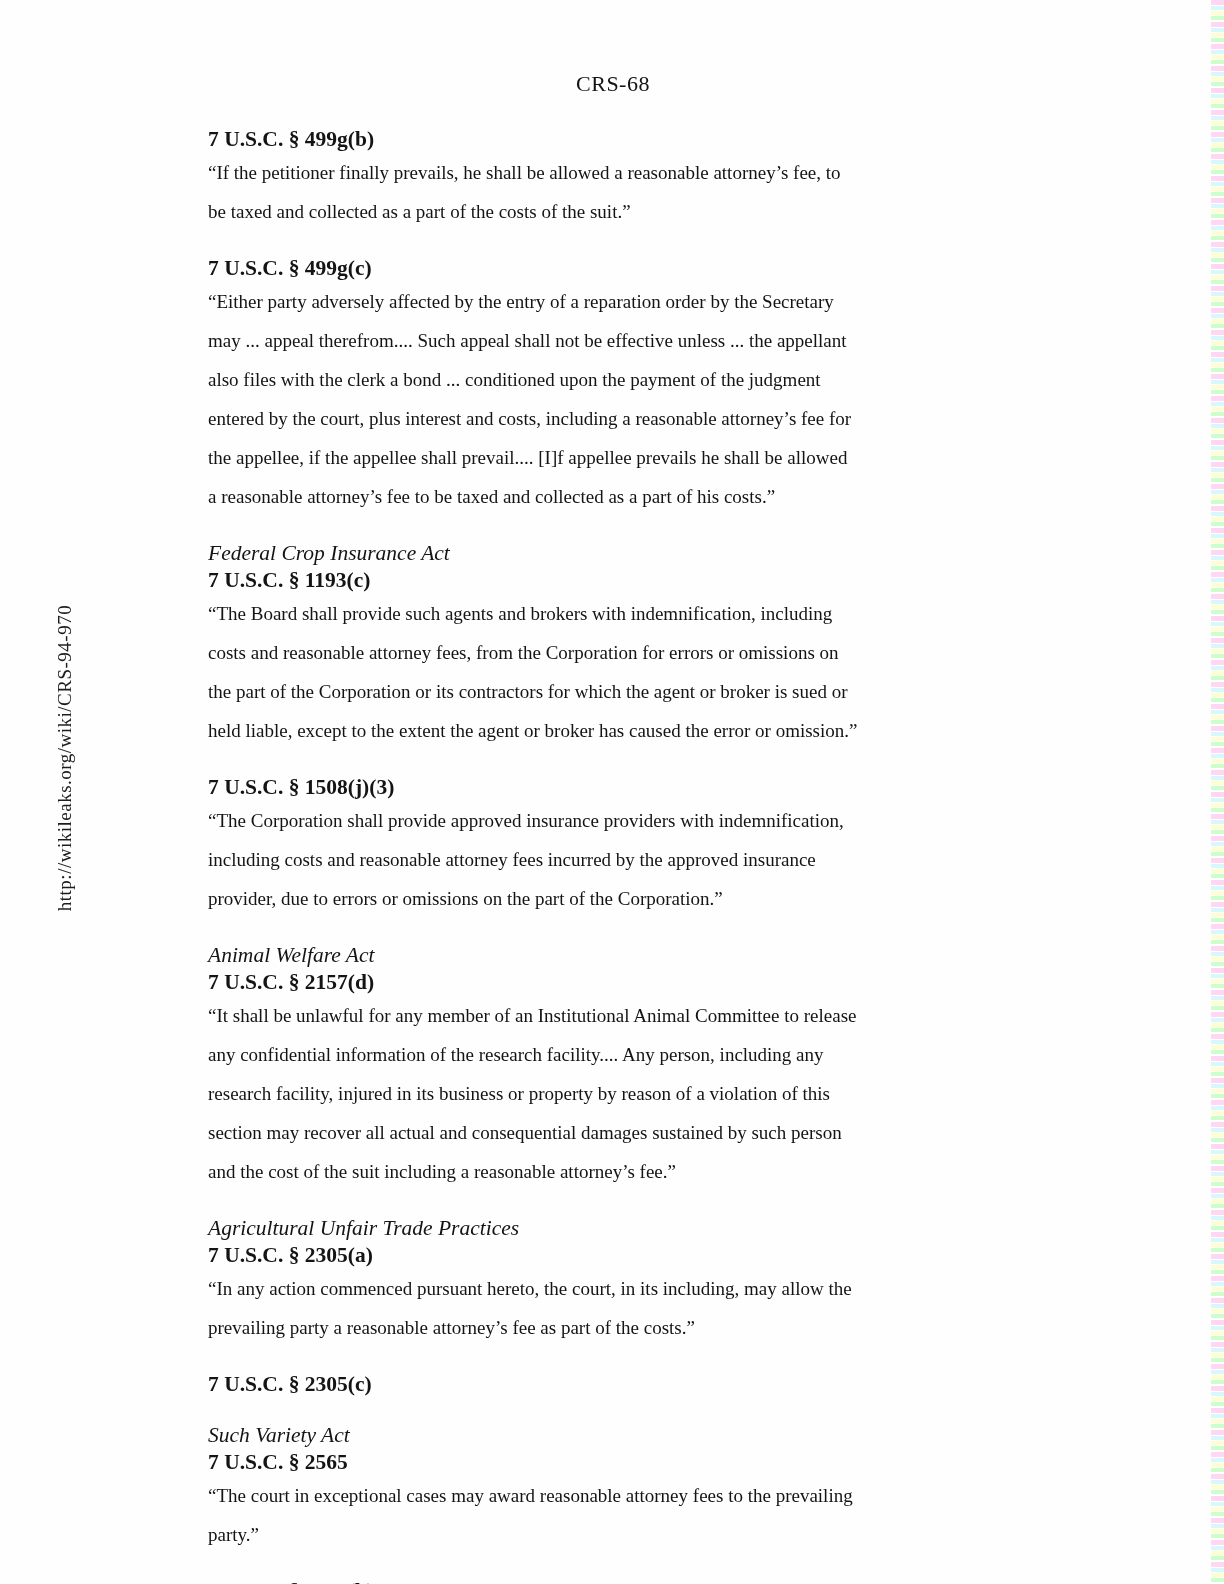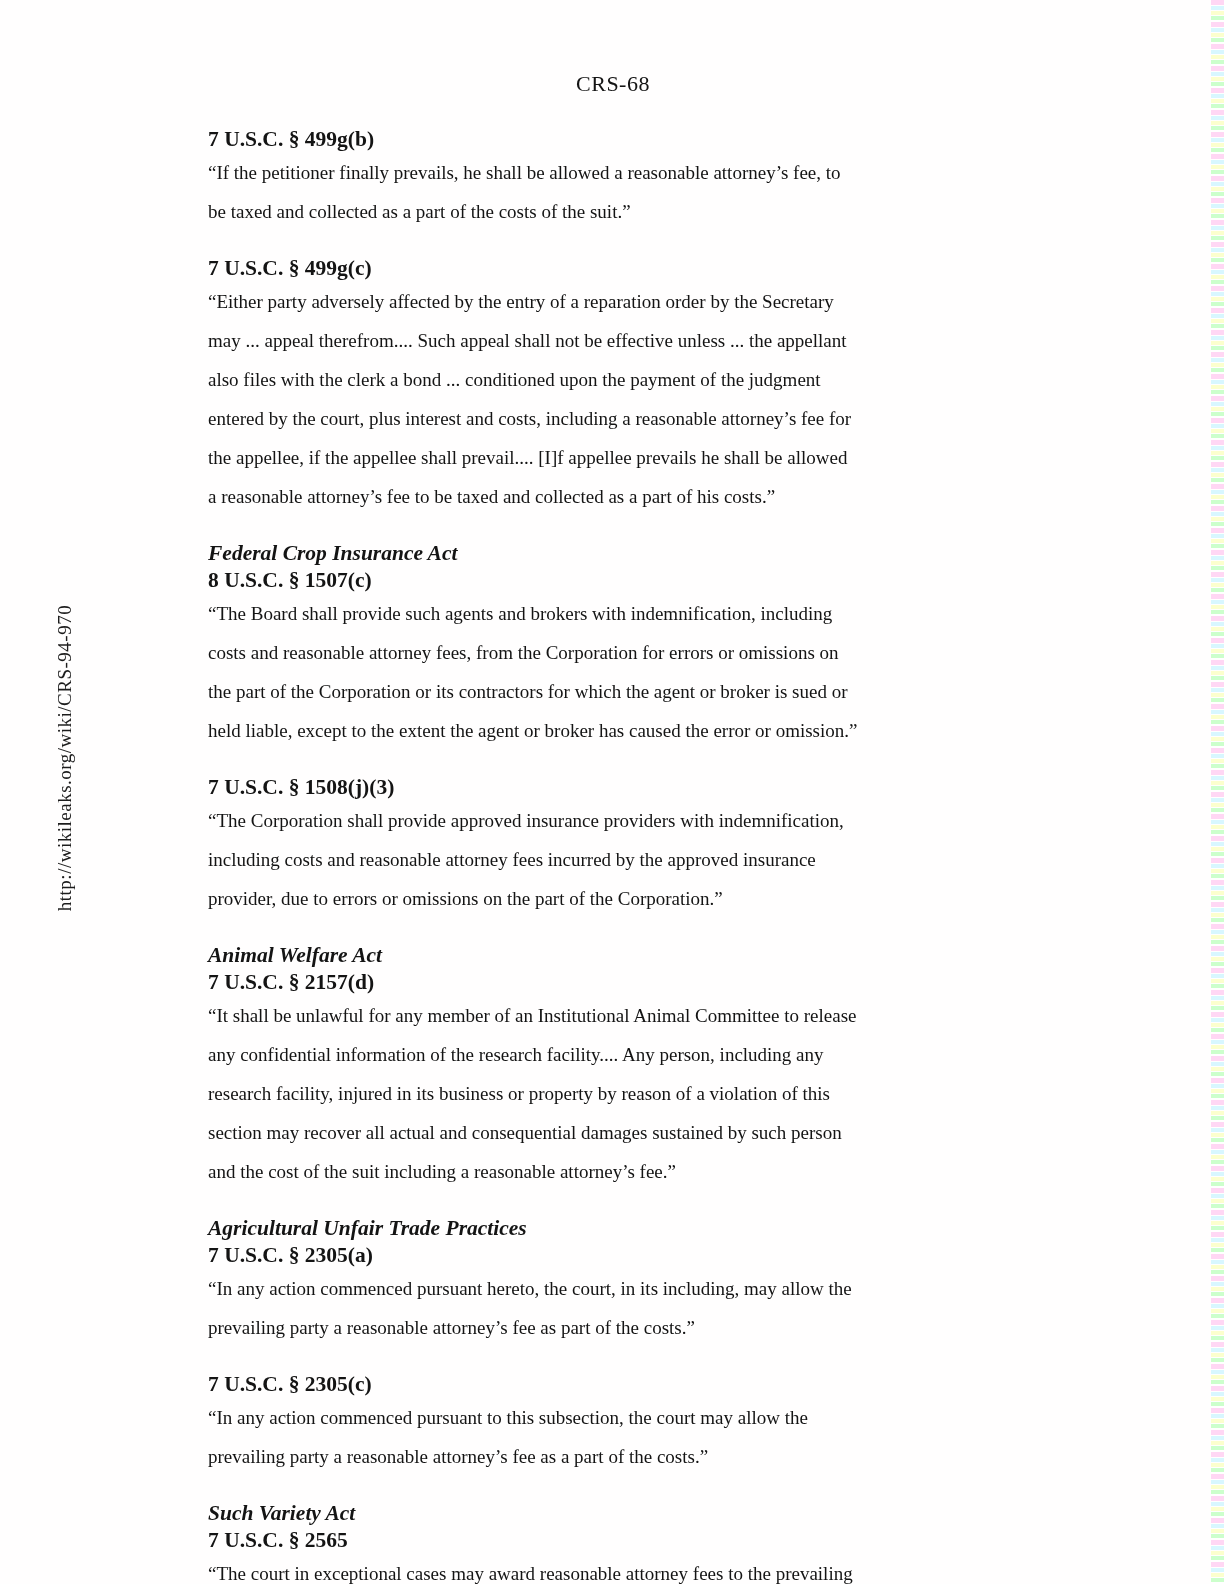--- a/index.html
+++ b/index.html
@@ -53,21 +53,21 @@
   .page-header {
     text-align: center;
     font-size: 22px;
     line-height: 28px;
     margin: 0 0 28px 0;
     letter-spacing: 0.5px;
   }
   .sec { margin: 0; }
   .sec + .sec { margin-top: 24px; }
   .act {
-    font-weight: bold;
+    font-weight: normal;
     font-style: italic;
     font-size: 21.5px;
     line-height: 27px;
   }
   .cite {
     font-weight: bold;
     font-size: 21.5px;
     line-height: 27px;
   }
   .quote {
@@ -100,21 +100,21 @@
       <div class="quote">“Either party adversely affected by the entry of a reparation order by the Secretary
 may ... appeal therefrom.... Such appeal shall not be effective unless ... the appellant
 also files with the clerk a bond ... conditioned upon the payment of the judgment
 entered by the court, plus interest and costs, including a reasonable attorney’s fee for
 the appellee, if the appellee shall prevail.... [I]f appellee prevails he shall be allowed
 a reasonable attorney’s fee to be taxed and collected as a part of his costs.”</div>
     </section>
 
     <section class="sec">
       <div class="act">Federal Crop Insurance Act</div>
-      <div class="cite">8 U.S.C. § 1507(c)</div>
+      <div class="cite">7 U.S.C. § 1193(c)</div>
       <div class="quote">“The Board shall provide such agents and brokers with indemnification, including
 costs and reasonable attorney fees, from the Corporation for errors or omissions on
 the part of the Corporation or its contractors for which the agent or broker is sued or
 held liable, except to the extent the agent or broker has caused the error or omission.”</div>
     </section>
 
     <section class="sec">
       <div class="cite">7 U.S.C. § 1508(j)(3)</div>
       <div class="quote">“The Corporation shall provide approved insurance providers with indemnification,
 including costs and reasonable attorney fees incurred by the approved insurance
@@ -133,22 +133,20 @@
 
     <section class="sec">
       <div class="act">Agricultural Unfair Trade Practices</div>
       <div class="cite">7 U.S.C. § 2305(a)</div>
       <div class="quote">“In any action commenced pursuant hereto, the court, in its including, may allow the
 prevailing party a reasonable attorney’s fee as part of the costs.”</div>
     </section>
 
     <section class="sec">
       <div class="cite">7 U.S.C. § 2305(c)</div>
-      <div class="quote">“In any action commenced pursuant to this subsection, the court may allow the
-prevailing party a reasonable attorney’s fee as a part of the costs.”</div>
     </section>
 
     <section class="sec">
       <div class="act">Such Variety Act</div>
       <div class="cite">7 U.S.C. § 2565</div>
       <div class="quote">“The court in exceptional cases may award reasonable attorney fees to the prevailing
 party.”</div>
     </section>
 
     <section class="sec">

